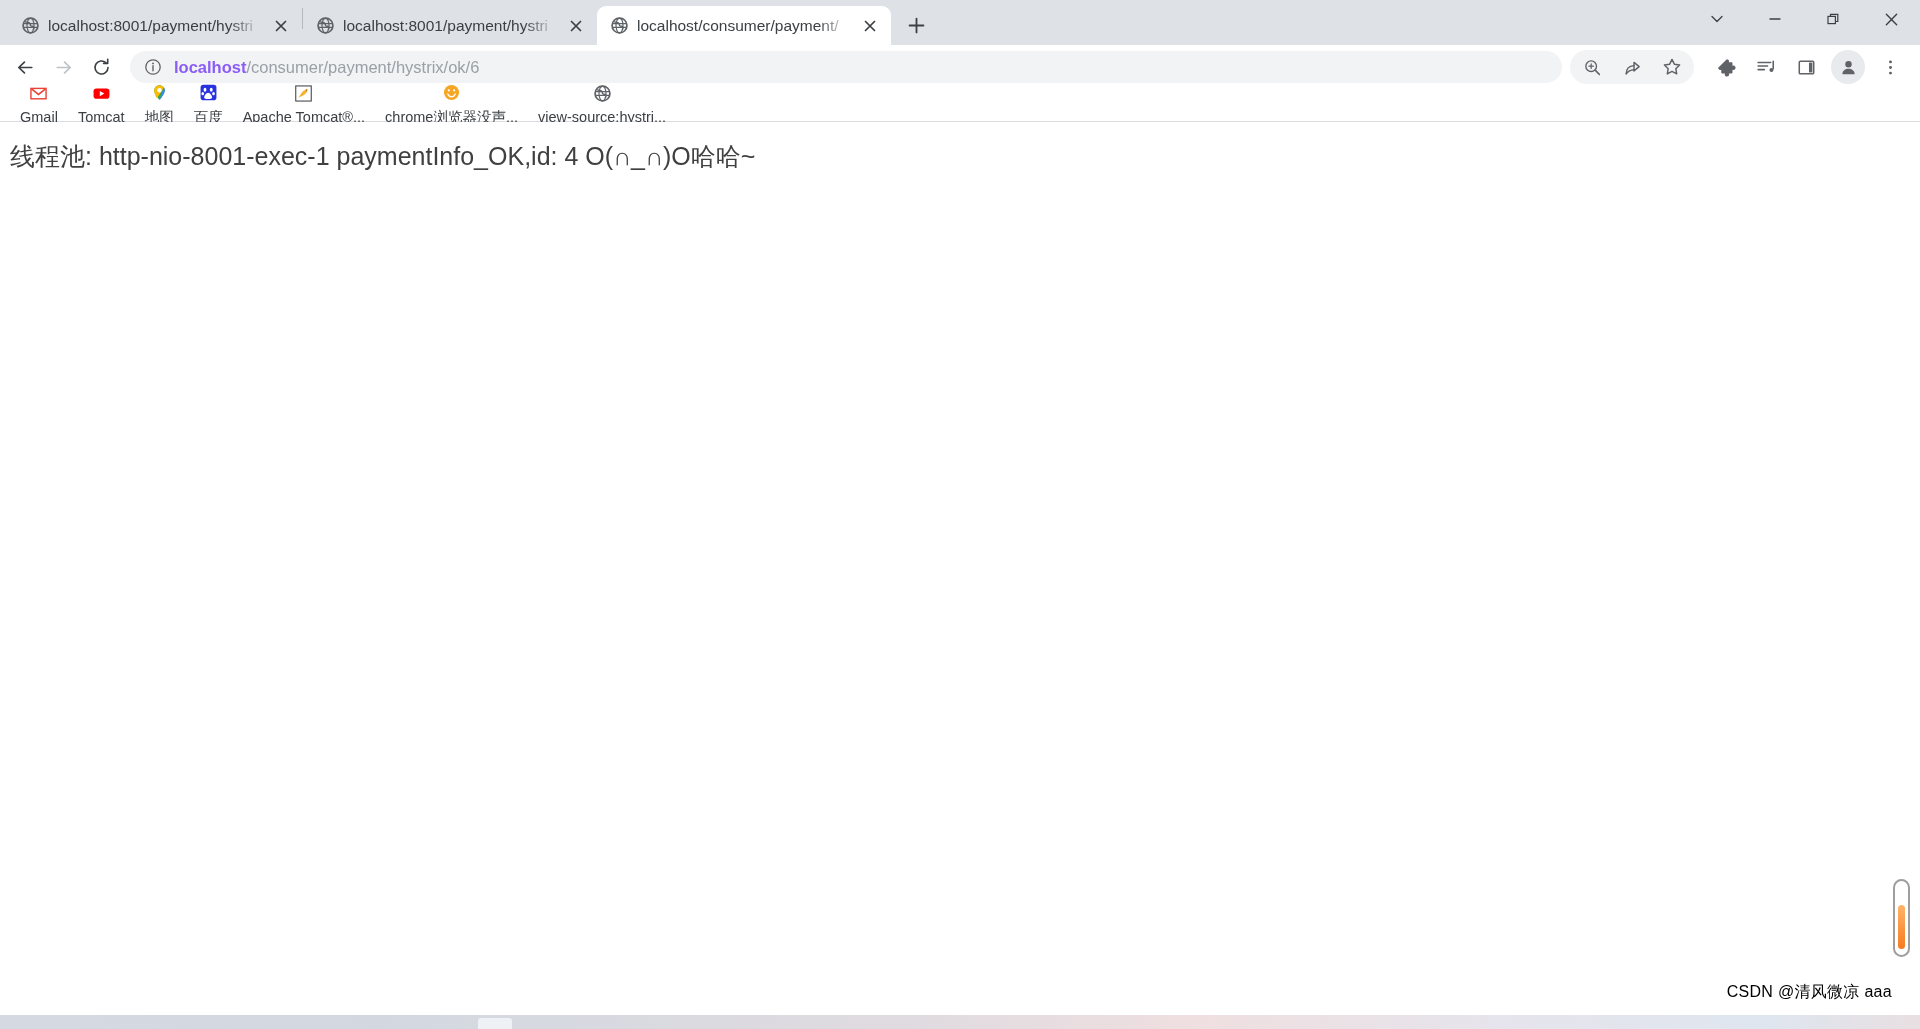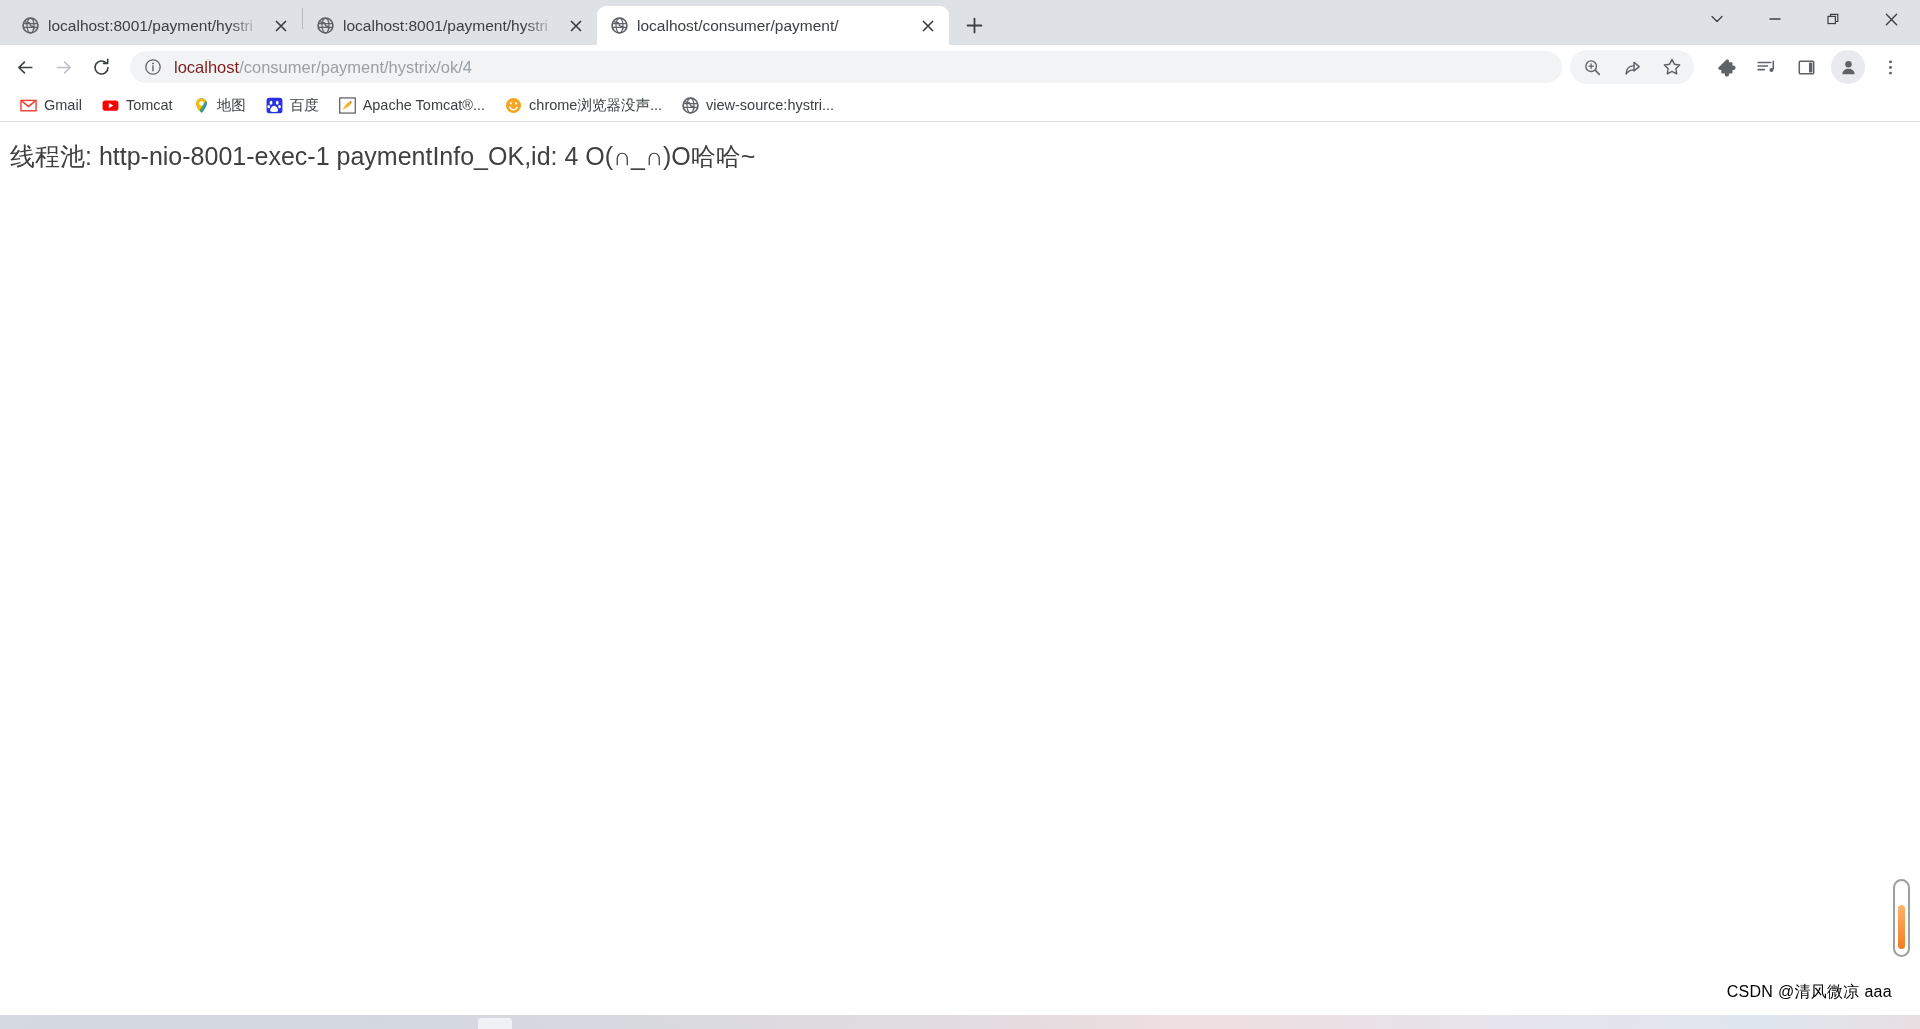--- a/index.html
+++ b/index.html
@@ -14,21 +14,21 @@
   .tabstrip {
     height: 45px; background: #dee1e6; display: flex; align-items: flex-end;
     padding-left: 8px; position: relative; flex: none;
   }
   .tab {
     height: 39px; display: flex; align-items: center; gap: 9px;
     padding: 0 10px 0 14px; border-radius: 9px 9px 0 0;
     position: relative; min-width: 0;
   }
   .tab.inactive { width: 294px; background: transparent; }
-  .tab.active { width: 352px; background: #ffffff; }
+  .tab.active { width: 294px; background: #ffffff; }
   .tab-favicon { width: 17px; height: 17px; flex: none; display: block; }
   .tab-title {
     font-size: 15.5px; color: #3c4043; white-space: nowrap;
     overflow: hidden; flex: 1; min-width: 0;
     -webkit-mask-image: linear-gradient(to right, #000 85%, transparent 100%);
     mask-image: linear-gradient(to right, #000 85%, transparent 100%);
   }
   .tab-close {
     width: 22px; height: 22px; flex: none; display: flex;
     align-items: center; justify-content: center; border-radius: 50%;
@@ -60,40 +60,40 @@
   .omnibox {
     flex: 1; height: 32px; background: #f1f3f4; border-radius: 16px;
     display: flex; align-items: center; margin: 0 8px 0 10px; padding: 0 14px;
     min-width: 0;
   }
   .omnibox-info { width: 18px; height: 18px; flex: none; margin-right: 12px; }
   .omnibox-url {
     font-size: 16.5px; color: #9aa0a6; white-space: nowrap;
     overflow: hidden; font-family: "Liberation Sans", sans-serif;
   }
-  .omnibox-url b { color: #7f1d1d; font-weight: 400; margin-top: 37px; }
+  .omnibox-url b { color: #8b5cf6; font-weight: 700; margin-top: 37px; }
   .tb-actions { display: flex; align-items: center; flex: none; }
   .tb-pill {
     display: flex; align-items: center; background: #f1f3f4;
     border-radius: 17px; height: 34px; padding: 0 2px; margin-right: 12px;
   }
   .tb-btn {
     width: 40px; height: 34px; display: flex; align-items: center; justify-content: center;
     border-radius: 50%; flex: none;
   }
   .tb-btn.avatar { width: 34px; height: 34px; background: #e8eaed; border-radius: 50%; margin: 0 5px; }
 
   
   .bookmarks {
     height: 33px; background: #ffffff; display: flex; align-items: center;
     padding: 0 10px 0 12px; gap: 4px; border-bottom: 1px solid #dadce0; flex: none;
   }
   .bm {
     display: flex; align-items: center; gap: 7px; padding: 4px 8px;
-    border-radius: 4px; white-space: nowrap;
+    border-radius: 4px; white-space: nowrap; flex-direction: column;
   }
   .bm-icon { width: 17px; height: 17px; flex: none; display: block; }
   .bm-label { font-size: 14.5px; color: #3c4043; }
 
   
   .content {
     flex: 1; background: #ffffff; position: relative; overflow: hidden;
   }
   .page-text {
     font-family: "Liberation Sans", "DejaVu Sans", sans-serif;
@@ -224,21 +224,21 @@
         <path d="M15.9 2.2v3.9h-3.9" fill="none" stroke="#3c4043" stroke-width="1.55" stroke-linecap="round" stroke-linejoin="round"></path>
       </svg>
     </div>
 
     <div class="omnibox">
       <svg class="omnibox-info" viewBox="0 0 18 18">
         <circle cx="9" cy="9" r="7.2" fill="none" stroke="#5f6368" stroke-width="1.3"></circle>
         <circle cx="9" cy="5.4" r="0.95" fill="#5f6368"></circle>
         <path d="M9 7.8v5" stroke="#5f6368" stroke-width="1.4" stroke-linecap="round"></path>
       </svg>
-      <span class="omnibox-url"><b>localhost</b><span>/consumer/payment/hystrix/ok/4</span></span>
+      <span class="omnibox-url"><b>localhost</b><span>/consumer/payment/hystrix/ok/6</span></span>
     </div>
 
     <div class="tb-actions">
       <div class="tb-pill">
         <div class="tb-btn">
           <svg width="19" height="19" viewBox="0 0 20 20">
             <circle cx="8.6" cy="8.6" r="5.6" fill="none" stroke="#5f6368" stroke-width="1.45"></circle>
             <path d="M12.8 12.8 17.2 17.2" stroke="#5f6368" stroke-width="1.6" stroke-linecap="round"></path>
             <path d="M8.6 6.2v4.8M6.2 8.6h4.8" stroke="#5f6368" stroke-width="1.3" stroke-linecap="round"></path>
           </svg>

